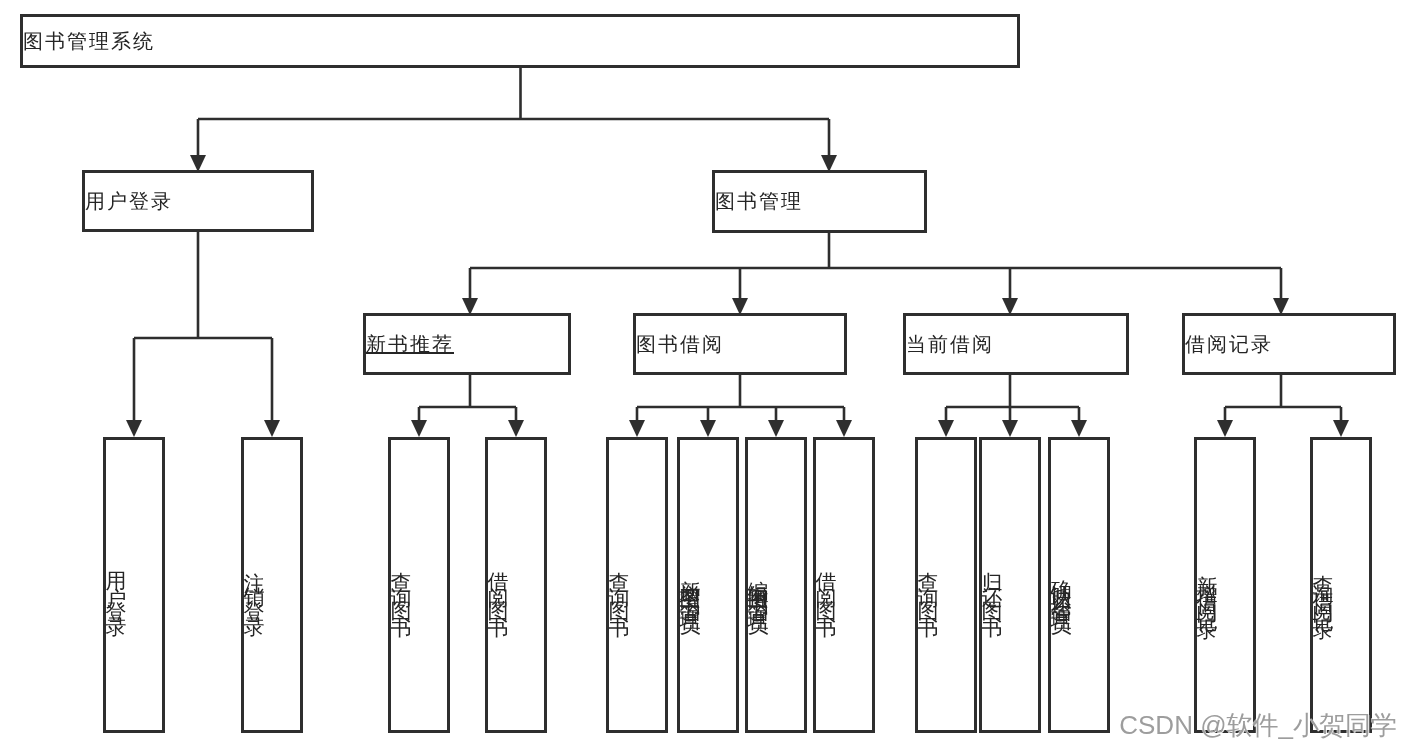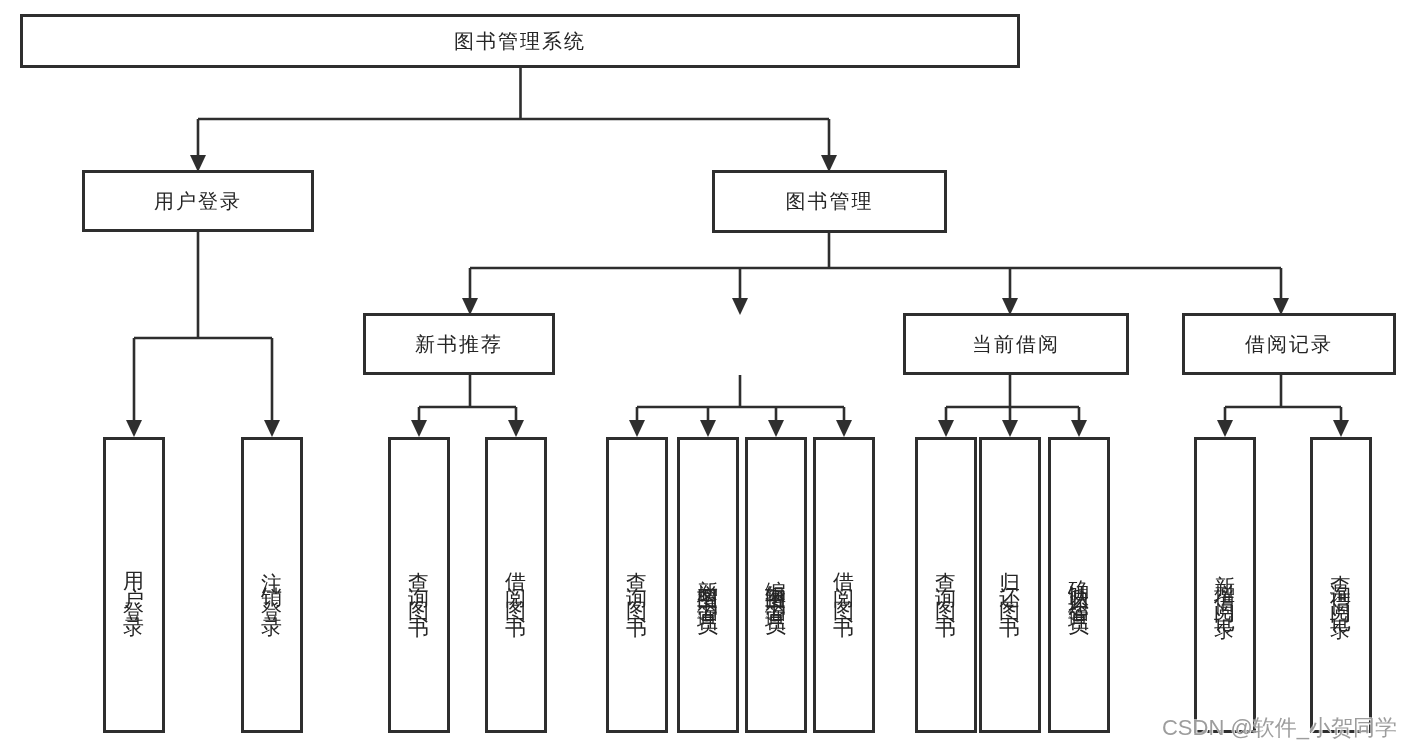--- a/index.html
+++ b/index.html
@@ -21,21 +21,20 @@
     width: 1405px; height: 747px;
     pointer-events: none;
   }
   .node {
     position: absolute;
     box-sizing: border-box;
     background: #ffffff;
     border: 3px solid #2e2e2e;
     display: flex;
     align-items: center;
-    justify-content: center;
     color: #252525;
   }
   .node.h .txt {
     font-size: 20px;
     letter-spacing: 2px;
     white-space: nowrap;
   }
   .node.root .txt { font-size: 20px; }
   .node.leaf { width: 62px; height: 296px; top: 437px; }
   .node.leaf .txt {
@@ -43,21 +42,21 @@
     font-size: 21px;
     letter-spacing: 15px;
     line-height: 1;
   }
   .node.leaf.med .txt { letter-spacing: 9px; }
   .node.leaf.long .txt { letter-spacing: 5px; }
   .watermark {
     position: absolute;
     right: 8px;
     bottom: 4px;
-    font-size: 22px;
+    font-size: 26px;
     color: #9d9d9d;
     text-shadow: 1px 1px 0 rgba(255,255,255,0.9), -1px -1px 0 rgba(255,255,255,0.6);
     white-space: nowrap;
   }
 </style>
 </head>
 <body>
 
 <div class="canvas">
 
@@ -108,26 +107,29 @@
     </g>
   </svg>
 
   <div class="node h root" style="left:20px; top:14px; width:1000px; height:54px;">
     <span class="txt">图书管理系统</span>
   </div>
 
   <div class="node h" style="left:82px; top:170px; width:232px; height:62px;">
     <span class="txt">用户登录</span>
   </div>
-  <div class="node h" style="left:712px; top:170px; width:235px; height:63px;">
+  <div class="node h" style="left:712px; top:170px; width:215px; height:63px;">
     <span class="txt">图书管理</span>
   </div>
 
-  <div class="node h" style="left:363px; top:313px; width:192px; height:62px;">
+  <div class="node h" style="left:363px; top:313px; width:208px; height:62px;text-decoration:underline;">
     <span class="txt">新书推荐</span>
+  </div>
+  <div class="node h" style="left:633px; top:313px; width:214px; height:62px;">
+    <span class="txt">图书借阅</span>
   </div>
   <div class="node h" style="left:903px; top:313px; width:226px; height:62px;">
     <span class="txt">当前借阅</span>
   </div>
   <div class="node h" style="left:1174px; top:313px; width:214px; height:62px;margin-left:8px;">
     <span class="txt">借阅记录</span>
   </div>
 
   <div class="node leaf" style="left:103px;">
     <span class="txt">用户登录</span>

